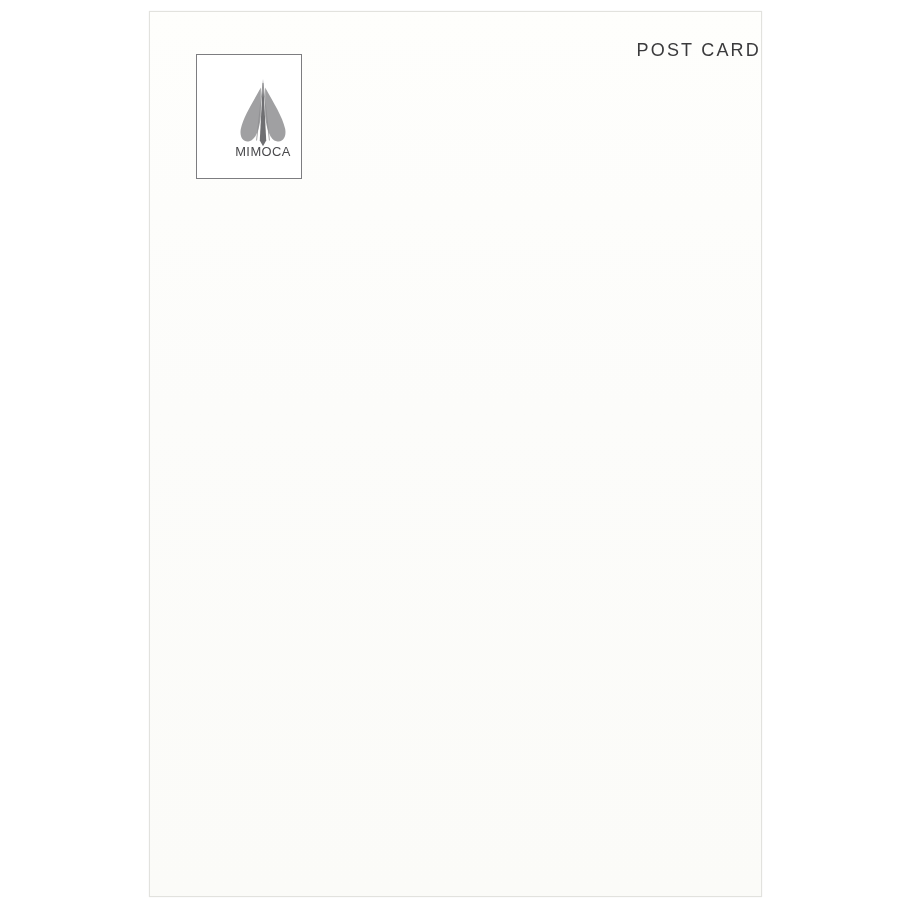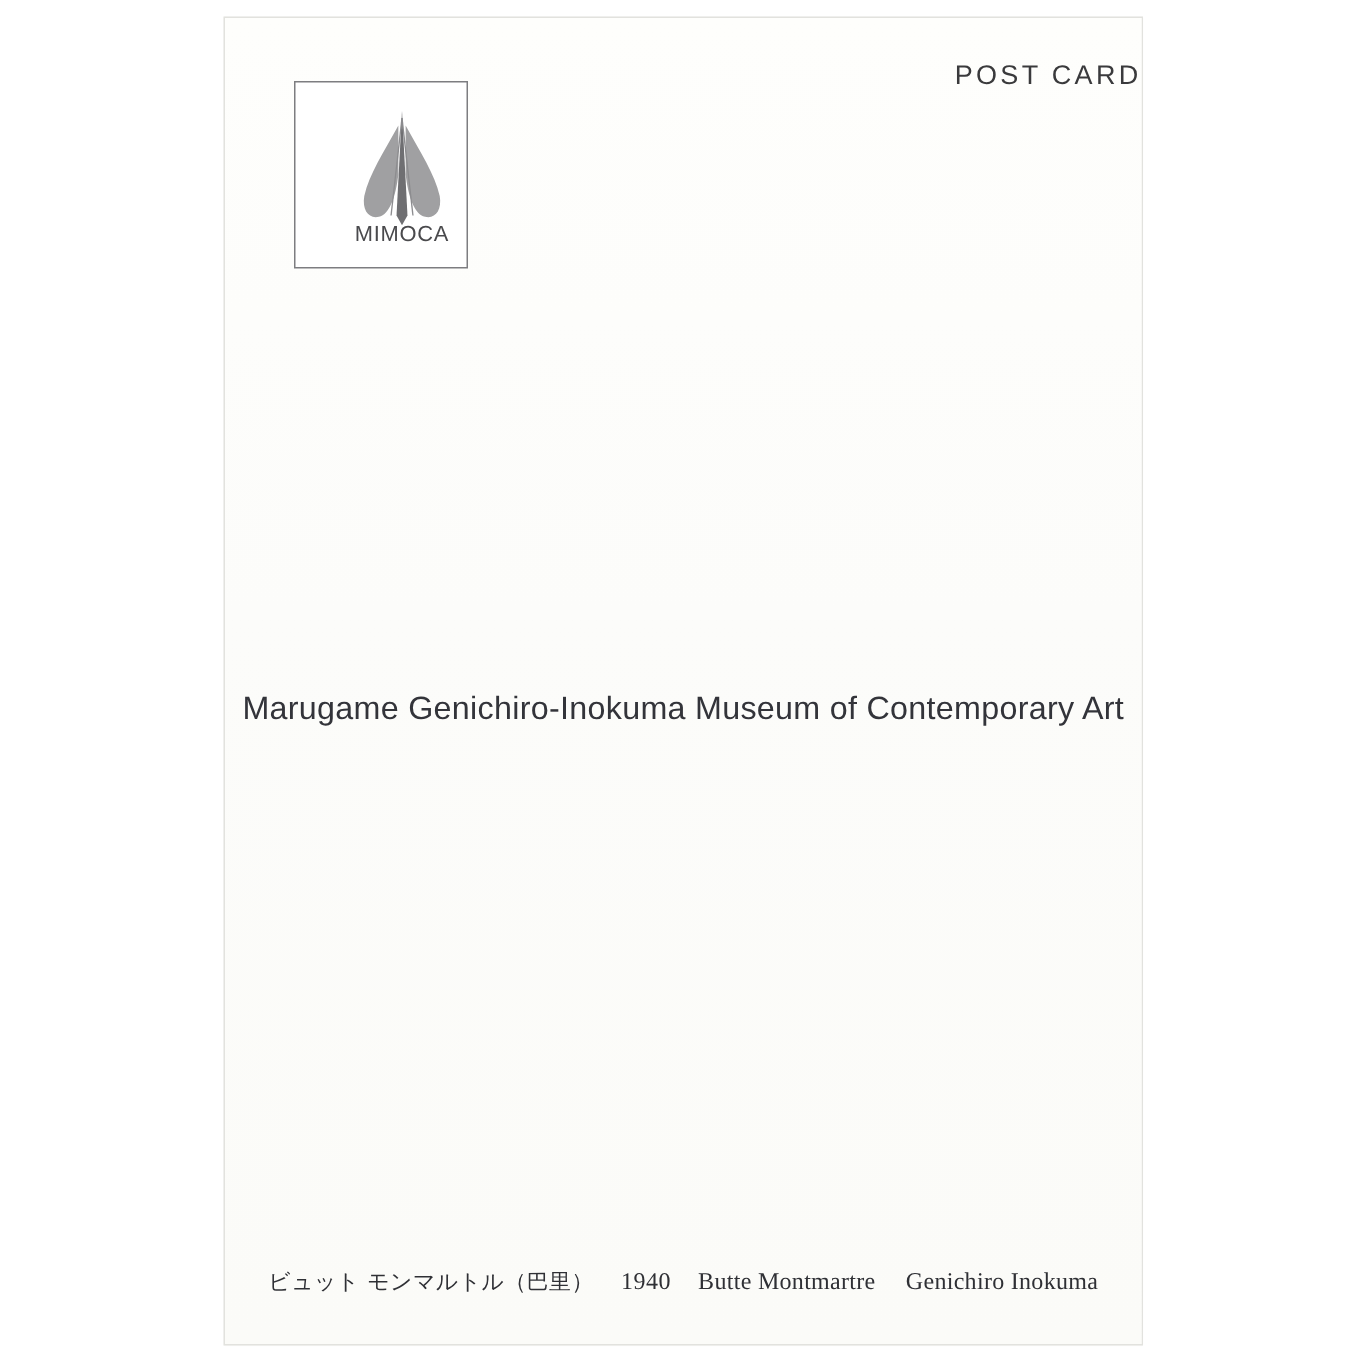--- a/index.html
+++ b/index.html
@@ -50,21 +50,21 @@
     letter-spacing: 2.2px;
     color: #3a3a3c;
     font-weight: 400;
   }
 
   
   .logo-box {
     position: absolute;
     left: 46px;
     top: 42px;
-    width: 116px;
+    width: 106px;
     height: 125px;
     border: 1.5px solid #7d7d80;
     box-sizing: border-box;
     background: #ffffff;
     padding-left: 28px;
   }
   .logo-box svg {
     display: block;
     width: 100%;
     height: 100%;
@@ -137,23 +137,16 @@
 
         <path d="M53 10 L57.5 96 L53 104 L48.5 96 Z" fill="#6f6f72"></path>
 
         <path d="M53 16 L44 96" stroke="#8c8c8f" stroke-width="1.1" fill="none"></path>
         <path d="M53 16 L62 96" stroke="#8c8c8f" stroke-width="1.1" fill="none"></path>
 
         <text x="53" y="117" text-anchor="middle" font-family="Liberation Sans, sans-serif" font-size="18" letter-spacing="0.6" fill="#4a4a4d">MIMOCA</text>
       </svg>
     </div>
 
-    <div class="museum-title">Marugame Genichiro-Inokuma Museum of Contemporary Art</div>
 
-    <div class="caption-row">
-      <span class="caption-jp">ビュット モンマルトル（巴里）</span>
-      <span class="caption-year">1940</span>
-      <span class="caption-en">Butte Montmartre</span>
-      <span class="caption-artist">Genichiro Inokuma</span>
-    </div>
 
   </div>
 </div>
 
 </body></html>

